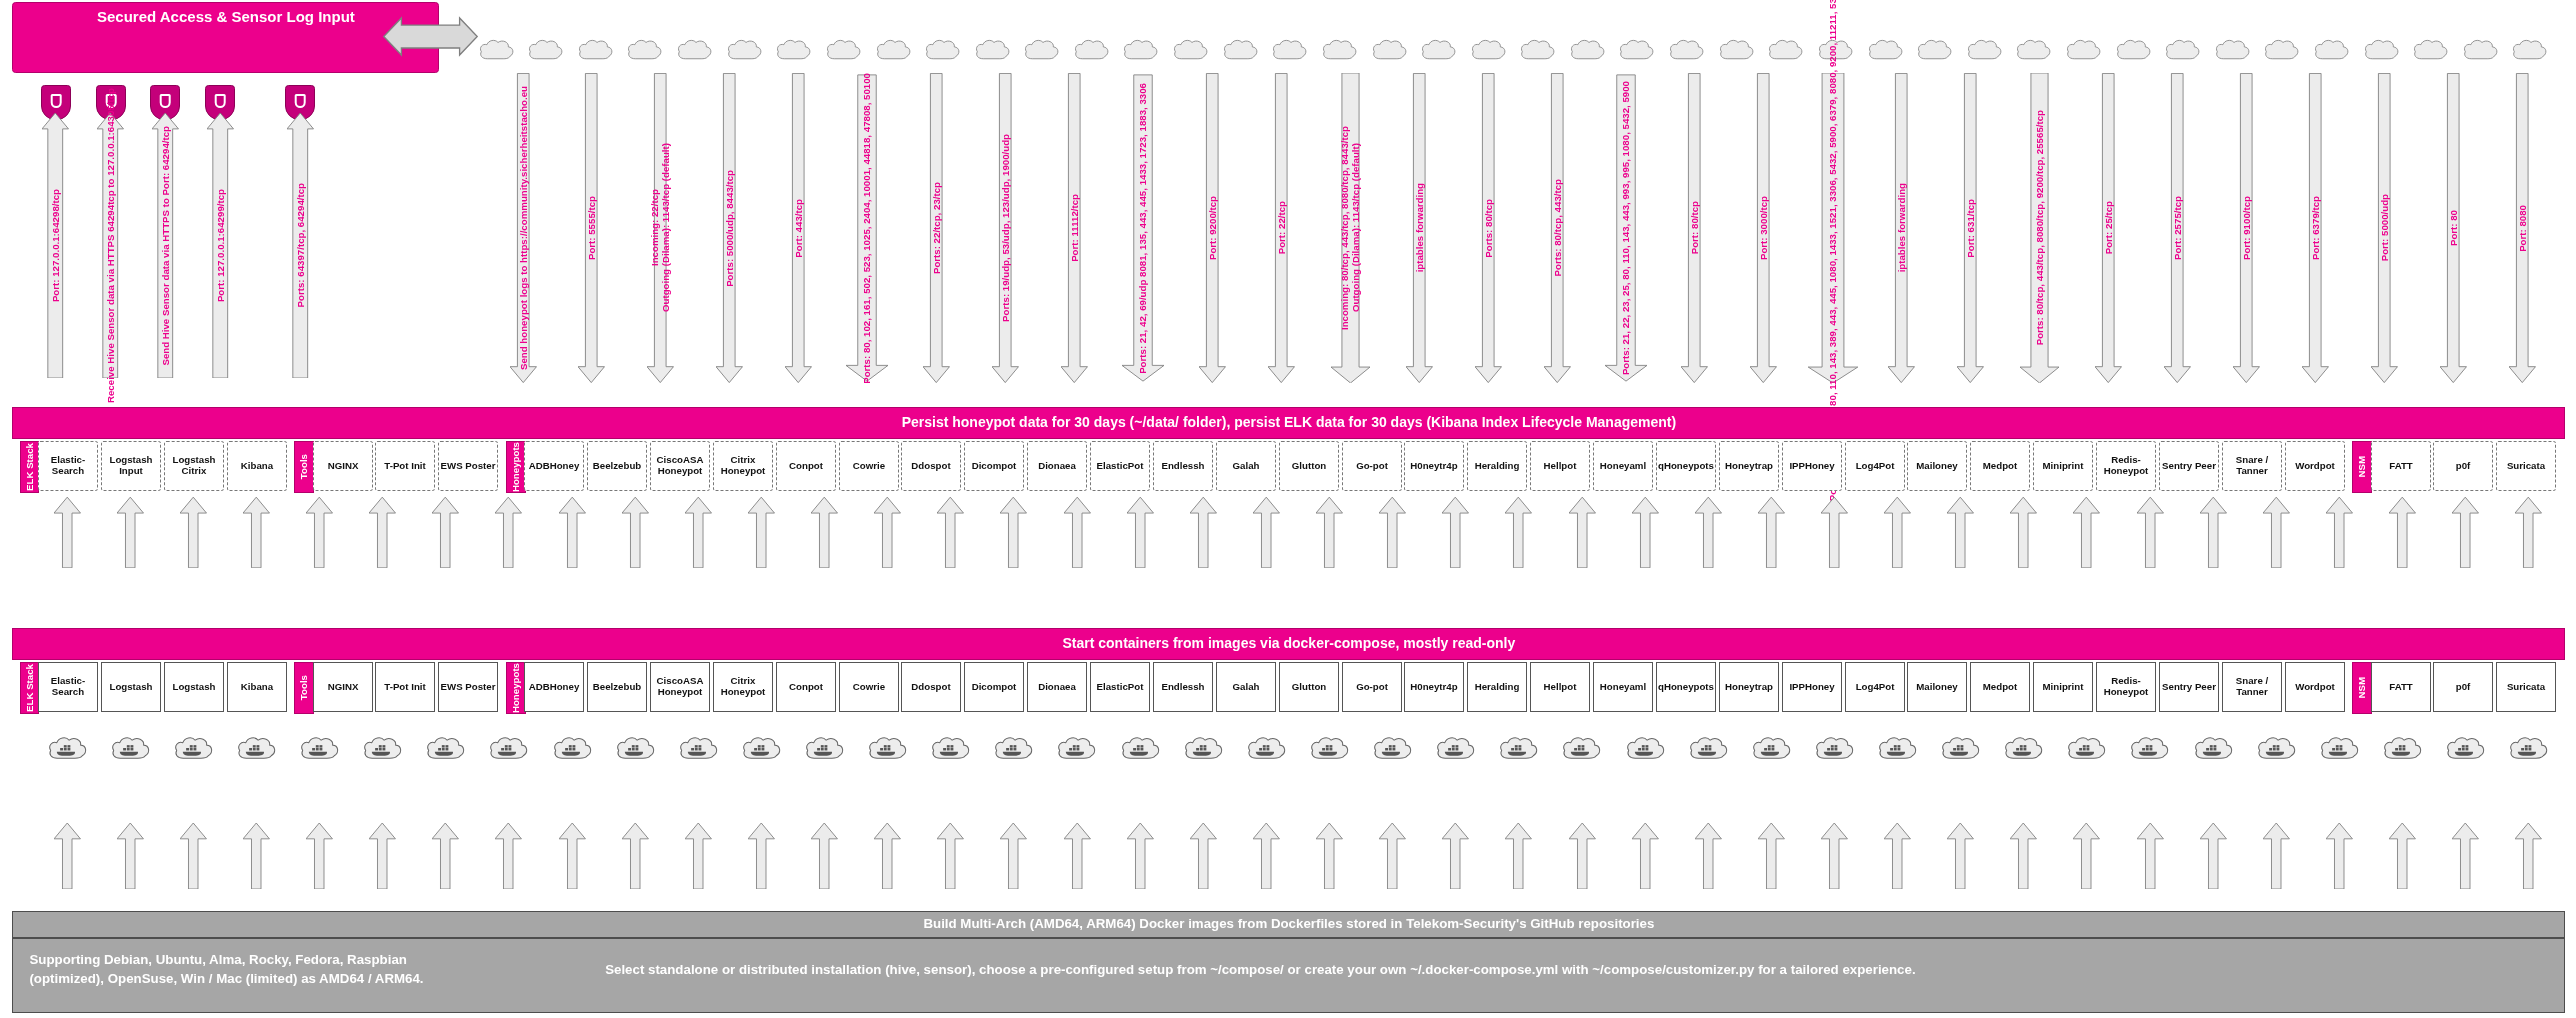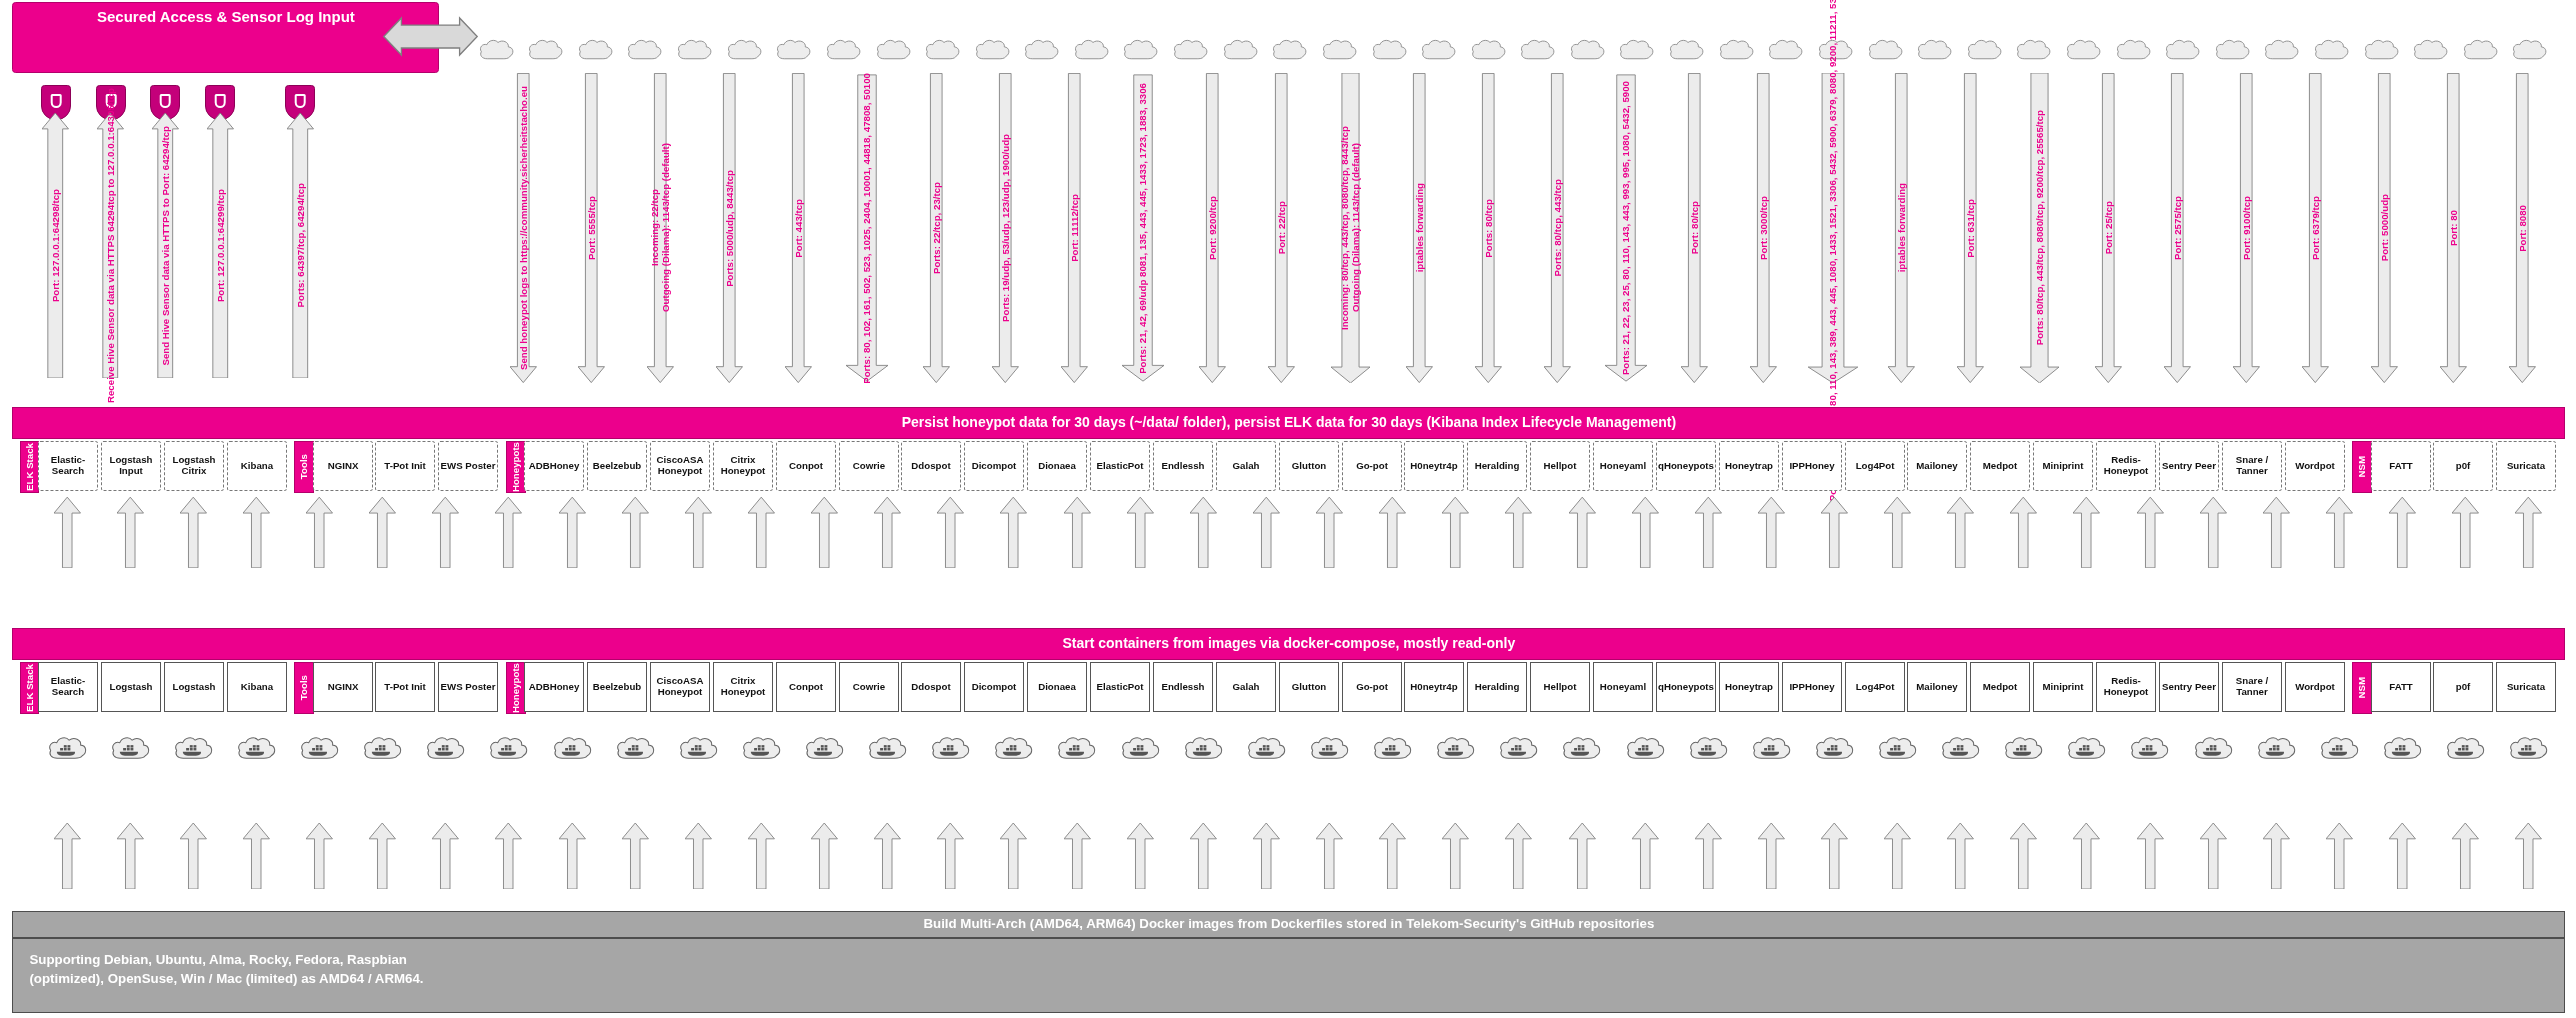--- a/index.html
+++ b/index.html
@@ -1472,16 +1472,17 @@
           <polygon points="15,0 30,18 20.400000000000002,18 20.400000000000002,75 9.6,75 9.6,18 0,18" fill="#ececec" stroke="#7f7f7f" stroke-width="1"></polygon>
         </svg></div>
     </div>
 
   <div id="buildband" class="band grey-band">
     <div class="band-title">Build Multi-Arch (AMD64, ARM64) Docker images from Dockerfiles stored in Telekom-Security's GitHub repositories</div>
   </div>
 
   <div id="footer">
     <div class="fl">Supporting Debian, Ubuntu, Alma, Rocky, Fedora, Raspbian (optimized), OpenSuse, Win / Mac (limited) as AMD64 / ARM64.</div>
+    <div class="fc">Select standalone or distributed installation (hive, sensor), choose a pre-configured setup from ~/compose/ or create your own ~/.docker-compose.yml with ~/compose/customizer.py for a tailored experience.</div>
   </div>
 
 </div>
 
 
 </body></html>

